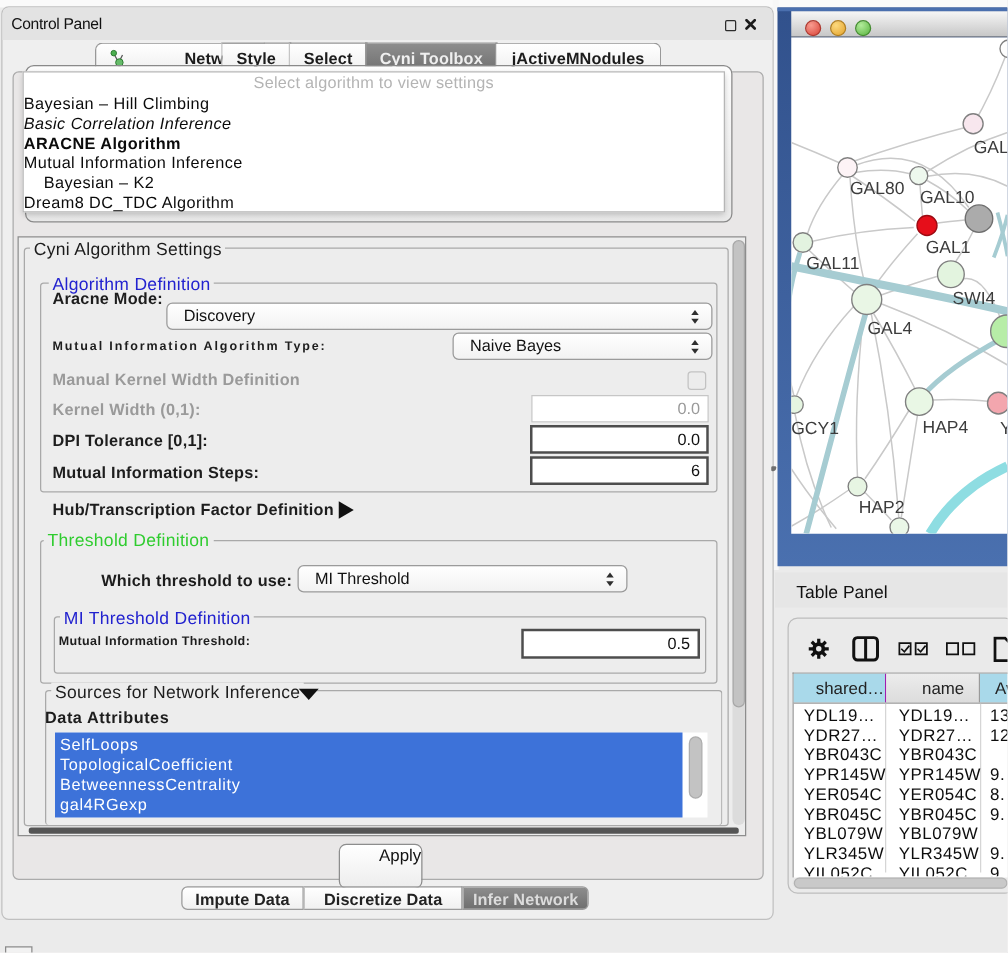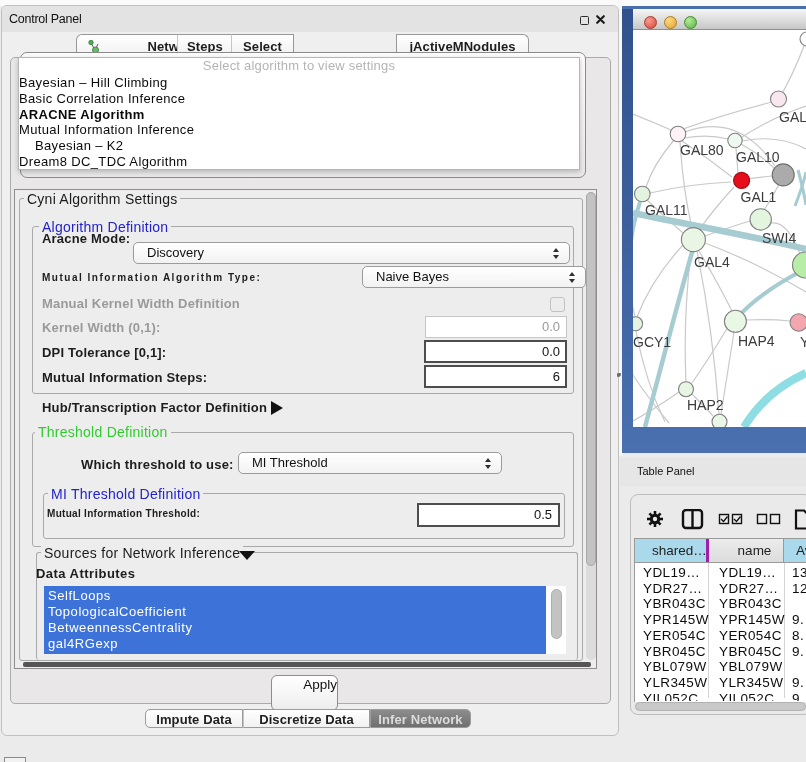--- a/index.html
+++ b/index.html
@@ -41,39 +41,40 @@
 
 <div class="tab" style="left:76px;width:89px;border-radius:6px 0 0 0;padding-left:45px;">
   <span style="margin-left:14px;">Network</span>
   <svg class="a" style="left:10px;top:4px;" width="14" height="15" viewBox="0 0 14 15">
     <line x1="4" y1="4" x2="8" y2="11" stroke="#555" stroke-width="1"></line>
     <line x1="8" y1="11" x2="11" y2="5" stroke="#555" stroke-width="1"></line>
     <circle cx="4" cy="3.5" r="2.2" fill="#4caf50" stroke="#2e7d32" stroke-width="0.8"></circle>
     <circle cx="8.5" cy="11" r="3" fill="#66bb6a" stroke="#2e7d32" stroke-width="0.8"></circle>
   </svg>
 </div>
-<div class="tab" style="left:177px;width:54px;border-left:1px solid #c5c5c5;">Steps</div>
+<div class="tab" style="left:177px;width:54px;border-left:1px solid #c5c5c5;">Style</div>
 <div class="tab" style="left:231px;width:61px;border-left:1px solid #c5c5c5;">Select</div>
+<div class="tab" style="left:292px;width:104px;background:#7e7e7e;background:linear-gradient(#8d8d8d,#6f6f6f);color:#efefef;">Cyni Toolbox</div>
 <div class="tab" style="left:396px;width:131px;border-radius:0 6px 0 0;">jActiveMNodules</div>
 
 <div class="a" style="left:14px;top:189px;width:583px;height:480px;background:#ededed;border:1px solid #8d8d8d;box-sizing:border-box;"></div>
 
 <div class="a" style="left:20px;top:52px;width:566px;height:126px;background:linear-gradient(#fdfdfd,#e9e9e9);border:1px solid #8a8a8a;border-radius:7px;box-sizing:border-box;"></div>
 
 <div class="grp a" style="left:19px;top:198px;width:562px;height:461px;"></div>
 <div class="gl a" style="left:24px;top:192px;color:#1b1b1b;">Cyni Algorithm Settings</div>
 
 <div class="grp a" style="left:32px;top:226px;width:540px;height:166px;"></div>
 <div class="gl a" style="left:39px;top:220px;color:#2222cf;">Algorithm Definition</div>
 
 <div class="lbl a" style="left:42px;top:231px;">Aracne Mode:</div>
 <div class="combo a" style="left:133px;top:242px;width:437px;height:22px;box-sizing:border-box;line-height:20px;"><span style="margin-left:13px;">Discovery</span><span class="stp"></span></div>
 
 <div class="lbl lbl2 a" style="left:42px;top:269px;">Mutual Information Algorithm Type:</div>
-<div class="combo a" style="left:362px;top:266px;width:224px;height:22px;box-sizing:border-box;line-height:20px;"><span style="margin-left:13px;">Naive Bayes</span><span class="stp"></span></div>
+<div class="combo a" style="left:362px;top:266px;width:208px;height:22px;box-sizing:border-box;line-height:20px;"><span style="margin-left:13px;">Naive Bayes</span><span class="stp"></span></div>
 
 <div class="lbl a dis" style="left:42px;top:296px;">Manual Kernel Width Definition</div>
 <div class="a" style="left:550px;top:297px;width:13px;height:13px;background:#ececec;border:1px solid #c2c2c2;border-radius:3px;"></div>
 
 <div class="lbl a dis" style="left:42px;top:320px;">Kernel Width (0,1):</div>
 <div class="fld a" style="left:425px;top:316px;width:142px;height:22px;border:1px solid #c6c6c6;box-sizing:border-box;line-height:20px;color:#9a9a9a;"><span style="margin-right:6px;">0.0</span></div>
 
 <div class="lbl a" style="left:42px;top:345px;">DPI Tolerance [0,1]:</div>
 <div class="fld a" style="left:424px;top:340px;width:143px;height:23px;border:2px solid #4d4d4d;box-sizing:border-box;line-height:19px;"><span style="margin-right:5px;">0.0</span></div>
 
@@ -112,21 +113,21 @@
 
 <div class="a" style="left:271px;top:675px;width:67px;height:36px;background:linear-gradient(#ffffff,#ededed);border:1px solid #8d8d8d;border-radius:6px;box-sizing:border-box;text-align:right;line-height:18px;font-size:13.5px;color:#111;">Apply</div>
 
 <div class="seg" style="left:145px;width:98px;border-radius:5px 0 0 5px;">Impute Data</div>
 <div class="seg" style="left:243px;width:127px;border-left:1px solid #c5c5c5;">Discretize Data</div>
 <div class="seg" style="left:370px;width:101px;border-radius:0 5px 5px 0;background:linear-gradient(#8d8d8d,#6f6f6f);color:#dcdcdc;">Infer Network</div>
 
 <div class="a" style="left:18px;top:57px;width:562px;height:113px;background:#fff;border:1px solid #b6b6b6;box-shadow:0 2px 5px rgba(0,0,0,0.22);box-sizing:border-box;"></div>
 <div class="a" style="left:18px;top:58px;width:562px;text-align:center;font-size:13px;color:#b4b4b4;letter-spacing:0.2px;">Select algorithm to view settings</div>
 <div class="ditem" style="top:75px;">Bayesian – Hill Climbing</div>
-<div class="ditem" style="top:91px;">Basic Correlation Inference</div>
+<div class="ditem" style="top:91px;font-style:italic;">Basic Correlation Inference</div>
 <div class="ditem" style="top:107px;font-weight:bold;">ARACNE Algorithm</div>
 <div class="ditem" style="top:122px;">Mutual Information Inference</div>
 <div class="ditem" style="top:138px;padding-left:16px;">Bayesian – K2</div>
 <div class="ditem" style="top:154px;">Dream8 DC_TDC Algorithm</div>
 
 <div class="a" style="left:622px;top:6px;width:184px;height:447px;background:linear-gradient(#31518c,#4a70af);"></div>
 <div class="a" style="left:622px;top:6px;width:184px;height:3px;background:#4a6fae;"></div>
 
 <div class="a" style="left:633px;top:9px;width:173px;height:21px;background:linear-gradient(#f6f6f6,#c7c7c7);border-bottom:1px solid #8e8e8e;box-sizing:border-box;"></div>
 <div class="a" style="left:644px;top:16px;width:11px;height:11px;border-radius:50%;background:radial-gradient(circle at 35% 30%,#f99c90,#d84438);border:0.5px solid #ad3a30;"></div>
@@ -205,21 +206,21 @@
 <text x="61" y="237">GAL4</text>
 <text x="0" y="317">GCY1</text>
 <text x="105" y="316">HAP4</text>
 <text x="167" y="317">Y</text>
 <text x="54" y="380">HAP2</text>
 </g>
 </svg>
 </div>
 
 <div class="a" style="left:620px;top:458px;width:186px;height:28px;background:#e6e6e6;"></div>
-<div class="a" style="left:637px;top:465px;font-size:11px;color:#111;">Table Panel</div>
+<div class="a" style="left:637px;top:465px;font-size:14px;color:#111;">Table Panel</div>
 
 <div class="a" style="left:630px;top:494px;width:182px;height:221px;background:#eaeaea;border:1px solid #bdbdbd;border-radius:8px;box-sizing:border-box;"></div>
 
 <svg class="a" style="left:645px;top:509px;" width="165" height="22" viewBox="0 0 165 22">
 
   <g fill="#111">
         <circle cx="10" cy="10" r="5.2"></circle>
   <g stroke="#111" stroke-width="2.6">
     <line x1="10" y1="2" x2="10" y2="18"></line>
           <line x1="2" y1="10" x2="18" y2="10"></line>
@@ -241,21 +242,21 @@
 
   <g fill="none" stroke="#111" stroke-width="1.4">
     <rect x="112.5" y="5.5" width="9" height="9"></rect>
         <rect x="125.5" y="5.5" width="9" height="9"></rect>
   </g>
 
   <path d="M151,1.5 h8 l5,5 v13 h-13 z" fill="none" stroke="#111" stroke-width="2.2"></path>
 </svg>
 
 <div class="a" style="left:634px;top:538px;width:172px;height:163px;background:#fff;border-top:1px solid #9a9a9a;border-left:1px solid #9a9a9a;"></div>
-<div class="a" style="left:635px;top:539px;width:74px;height:23px;background:#a9d9ea;border-right:3px solid #a21caf;box-sizing:border-box;text-align:center;font-size:13.5px;color:#222;line-height:23px;text-indent:17px;">shared…</div>
+<div class="a" style="left:635px;top:539px;width:74px;height:23px;background:#a9d9ea;border-right:1px solid #a21caf;box-sizing:border-box;text-align:center;font-size:13.5px;color:#222;line-height:23px;text-indent:17px;">shared…</div>
 <div class="a" style="left:709px;top:539px;width:75px;height:23px;background:linear-gradient(#ececec,#dcdcdc);border-right:1px solid #9a9a9a;box-sizing:border-box;text-align:center;font-size:13.5px;color:#222;line-height:23px;text-indent:17px;">name</div>
 <div class="a" style="left:784px;top:539px;width:22px;height:23px;background:#a9d9ea;font-size:13.5px;color:#222;line-height:23px;"><span style="margin-left:12px;">Av</span></div>
 <div class="a" style="left:635px;top:562px;width:171px;height:1px;background:#9a9a9a;"></div>
 
 <div class="a" style="left:708px;top:563px;width:1px;height:135px;background:#d5d5d5;"></div>
 <div class="a" style="left:784px;top:563px;width:1px;height:135px;background:#d5d5d5;"></div>
 
 <div class="a" style="left:634px;top:563px;width:172px;height:138px;overflow:hidden;">
   <div class="trow" style="left:9px;top:2px;line-height:15.7px;">YDL19…<br>YDR27…<br>YBR043C<br>YPR145W<br>YER054C<br>YBR045C<br>YBL079W<br>YLR345W<br>YIL052C</div>
   <div class="trow" style="left:85px;top:2px;line-height:15.7px;">YDL19…<br>YDR27…<br>YBR043C<br>YPR145W<br>YER054C<br>YBR045C<br>YBL079W<br>YLR345W<br>YIL052C</div>

